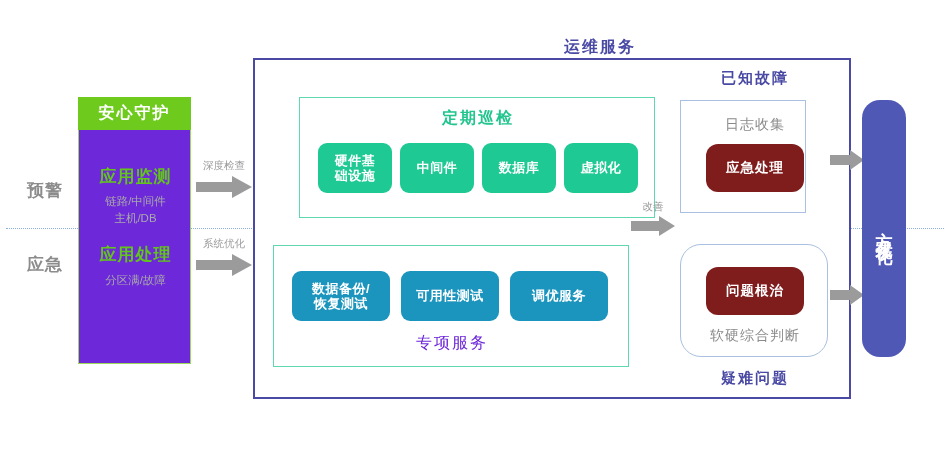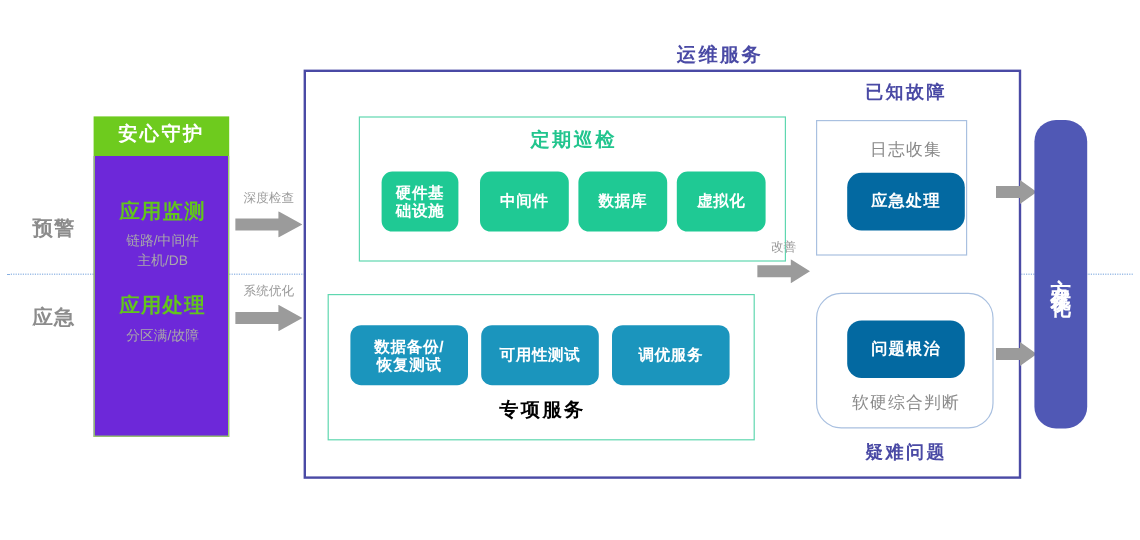--- a/index.html
+++ b/index.html
@@ -65,39 +65,39 @@
     font-size: 16px; font-weight: bold; color: #4a4aa5;
     letter-spacing: 2px;
   }
 
   
   .panel-green { border: 1.6px solid #5fd7b0; background:#fff; }
   .panel-title-green {
     font-size: 16px; font-weight: bold; color: #22c58e; letter-spacing: 2px;
   }
   .panel-title-blue {
-    font-size: 16px; font-weight: bold; color: #000000; letter-spacing: 2px;
+    font-size: 16px; font-weight: normal; color: #6d28d9; letter-spacing: 2px;
   }
   .chip-green {
     background: #1fc994; color: #fff; border-radius: 9px;
     font-size: 13px; font-weight: bold; letter-spacing: .5px;
   }
   .chip-blue {
     background: #1b95bd; color: #fff; border-radius: 9px;
     font-size: 13px; font-weight: bold; letter-spacing: .5px;
   }
 
   
   .fault-title {
     font-size: 15px; font-weight: bold; color: #4a4aa5; letter-spacing: 2px;
   }
   .fault-box { border: 1.4px solid #a9c0e0; background: #fff; }
   .fault-caption { font-size: 14px; color: #8a8a8a; letter-spacing: 1px; }
   .pill-blue {
-    background: #0369a1; color: #fff; border-radius: 12px;
+    background: #7f1d1d; color: #fff; border-radius: 12px;
     font-size: 13.5px; font-weight: bold; letter-spacing: 1px;
   }
 
   
   .vpill {
     background: #5058b5; color: #fff; border-radius: 18px;
     font-size: 17px; font-weight: bold;
     writing-mode: vertical-rl; text-orientation: upright;
     letter-spacing: 5px;
     display: flex; align-items: center; justify-content: center;
@@ -139,21 +139,21 @@
     </svg>
   </div>
 
   <div class="abs center-text frame-title" style="left:500px; top:36px; width:200px; height:22px;">运维服务</div>
 
   <div class="abs purple-frame" style="left:253px; top:58px; width:598px; height:341px;"></div>
 
   <div class="abs panel-green" style="left:273px; top:97px; width:356px; height:121px;margin-left:26px;">
     <div class="abs center-text panel-title-green" style="left:0; top:9px; width:356px; height:22px;">定期巡检</div>
 
-    <div class="abs center-text chip-green" style="left:18px; top:45px; width:64px; height:50px; white-space:pre-line;">硬件基
+    <div class="abs center-text chip-green" style="left:18px; top:45px; width:74px; height:50px; white-space:pre-line;">硬件基
 础设施</div>
     <div class="abs center-text chip-green" style="left:100px; top:45px; width:74px; height:50px;">中间件</div>
     <div class="abs center-text chip-green" style="left:182px; top:45px; width:74px; height:50px;">数据库</div>
     <div class="abs center-text chip-green" style="left:264px; top:45px; width:74px; height:50px;">虚拟化</div>
   </div>
 
   <div class="abs panel-green" style="left:273px; top:245px; width:356px; height:122px;">
     <div class="abs center-text chip-blue" style="left:18px; top:25px; width:98px; height:50px; white-space:pre-line;">数据备份/
 恢复测试</div>
     <div class="abs center-text chip-blue" style="left:127px; top:25px; width:98px; height:50px;">可用性测试</div>

